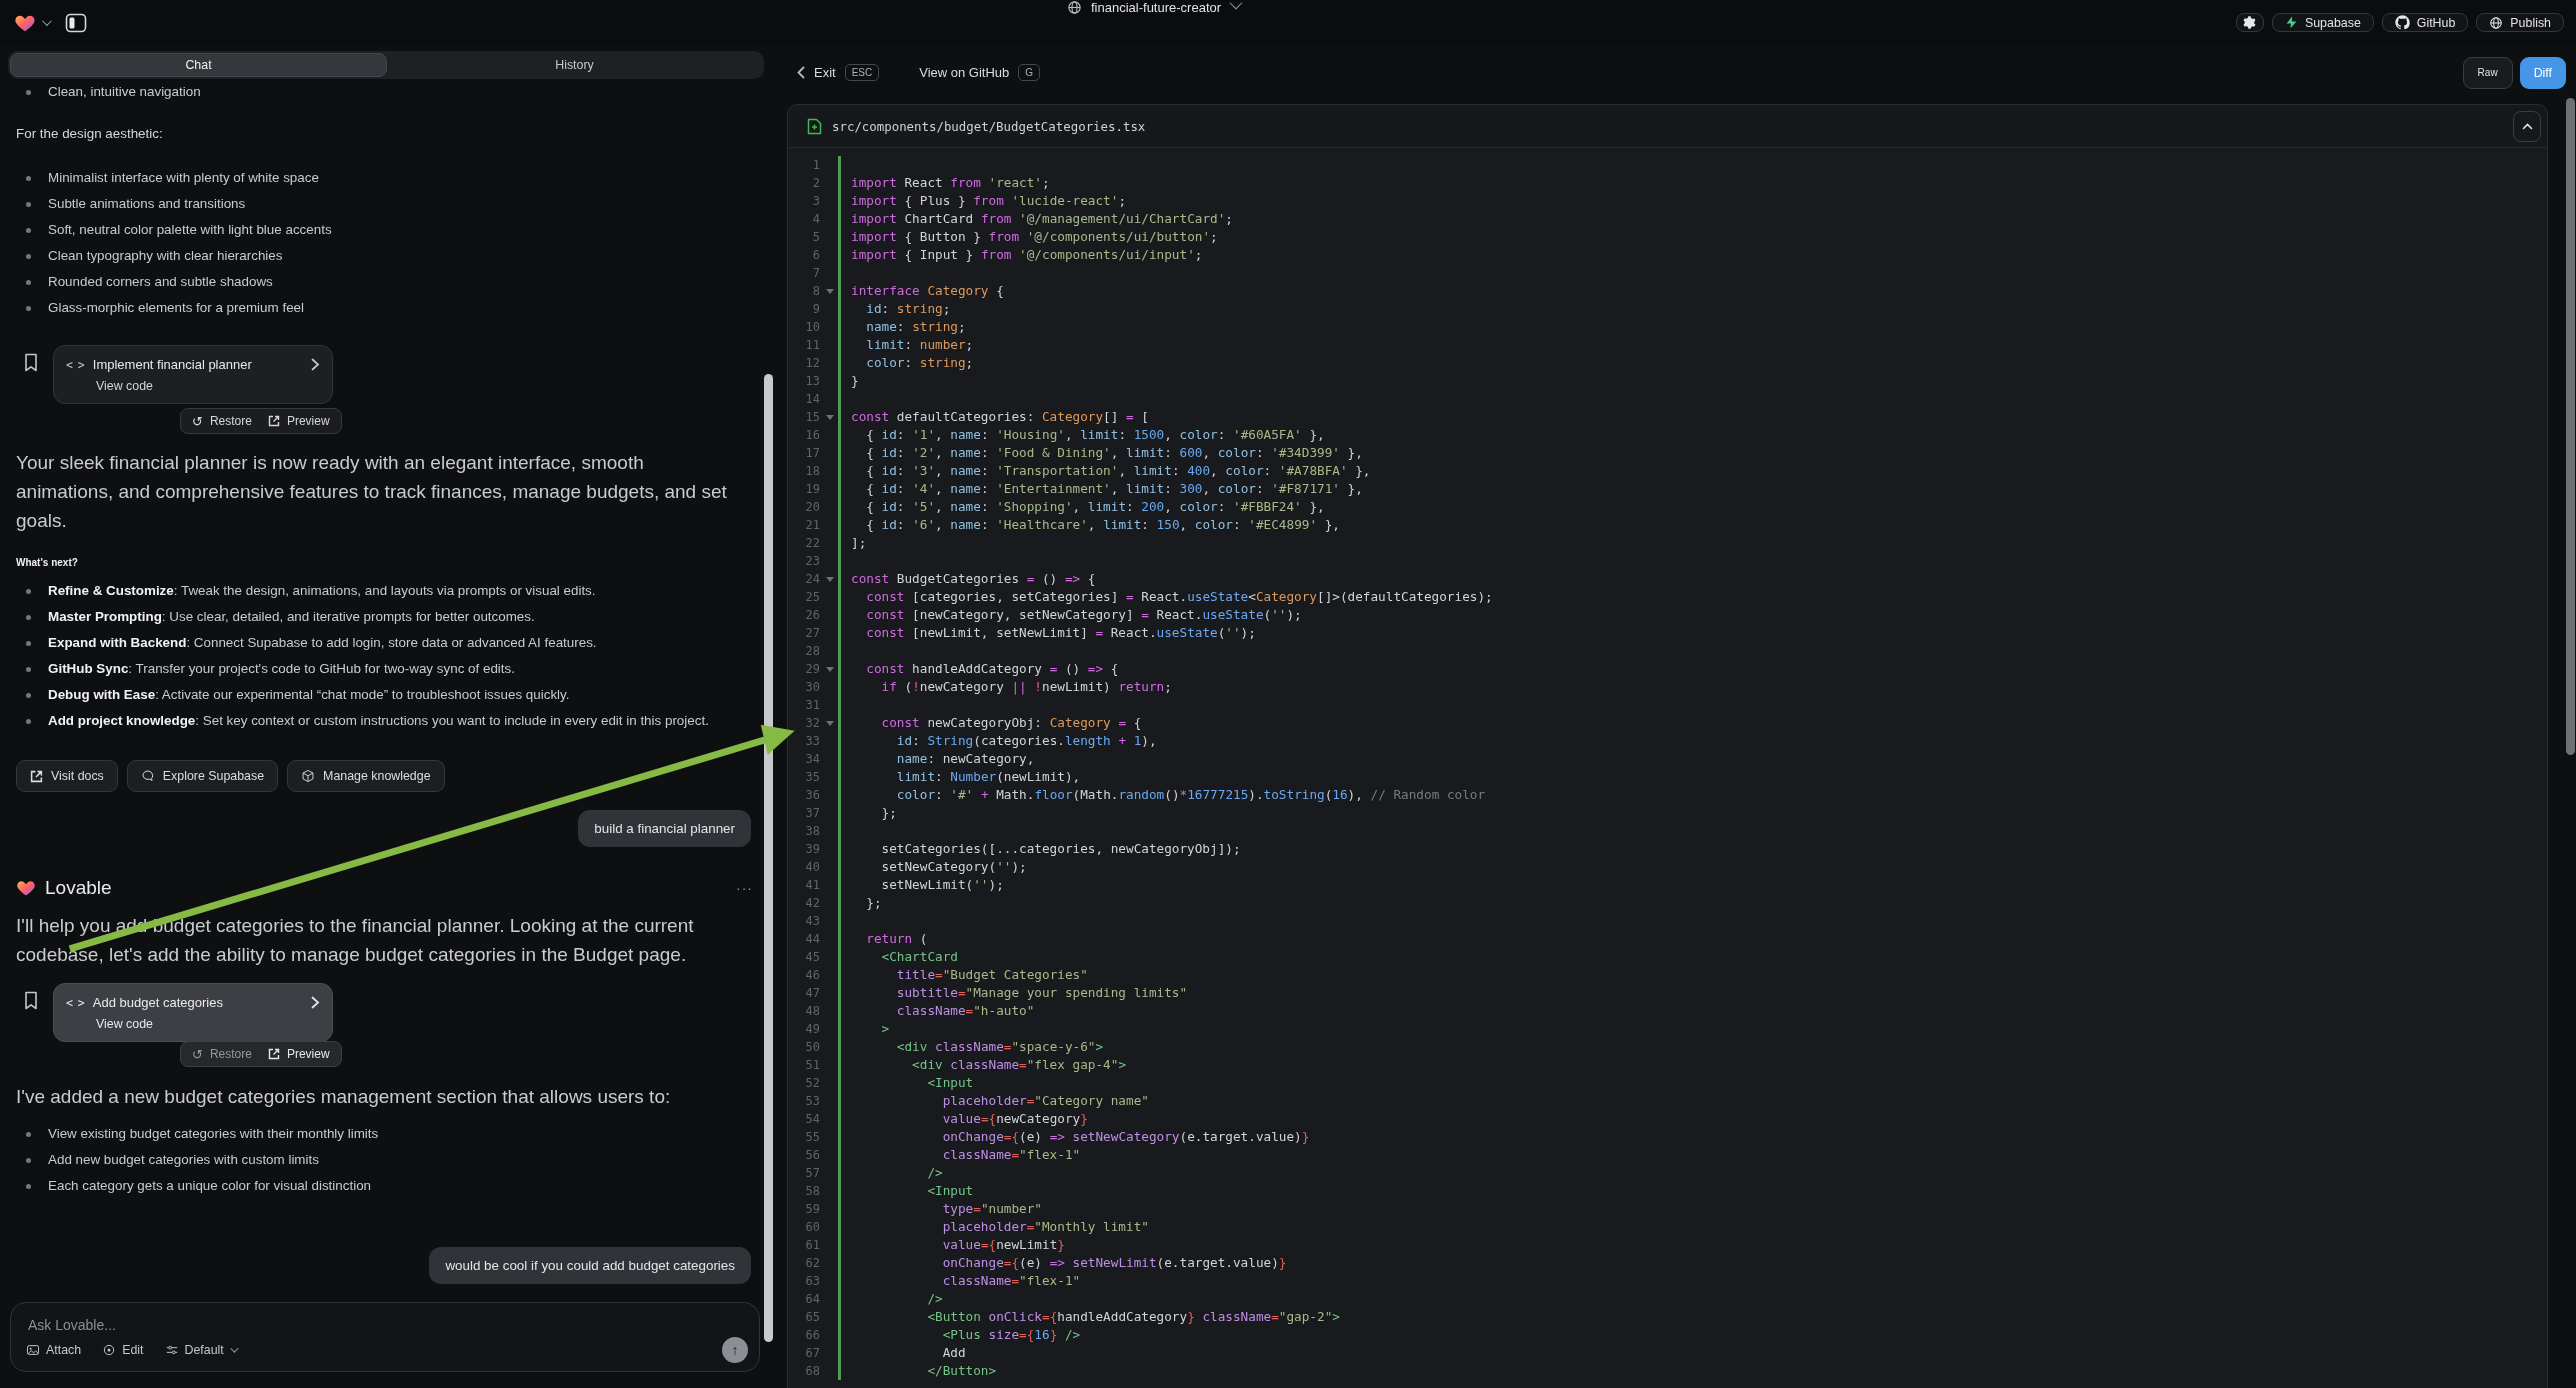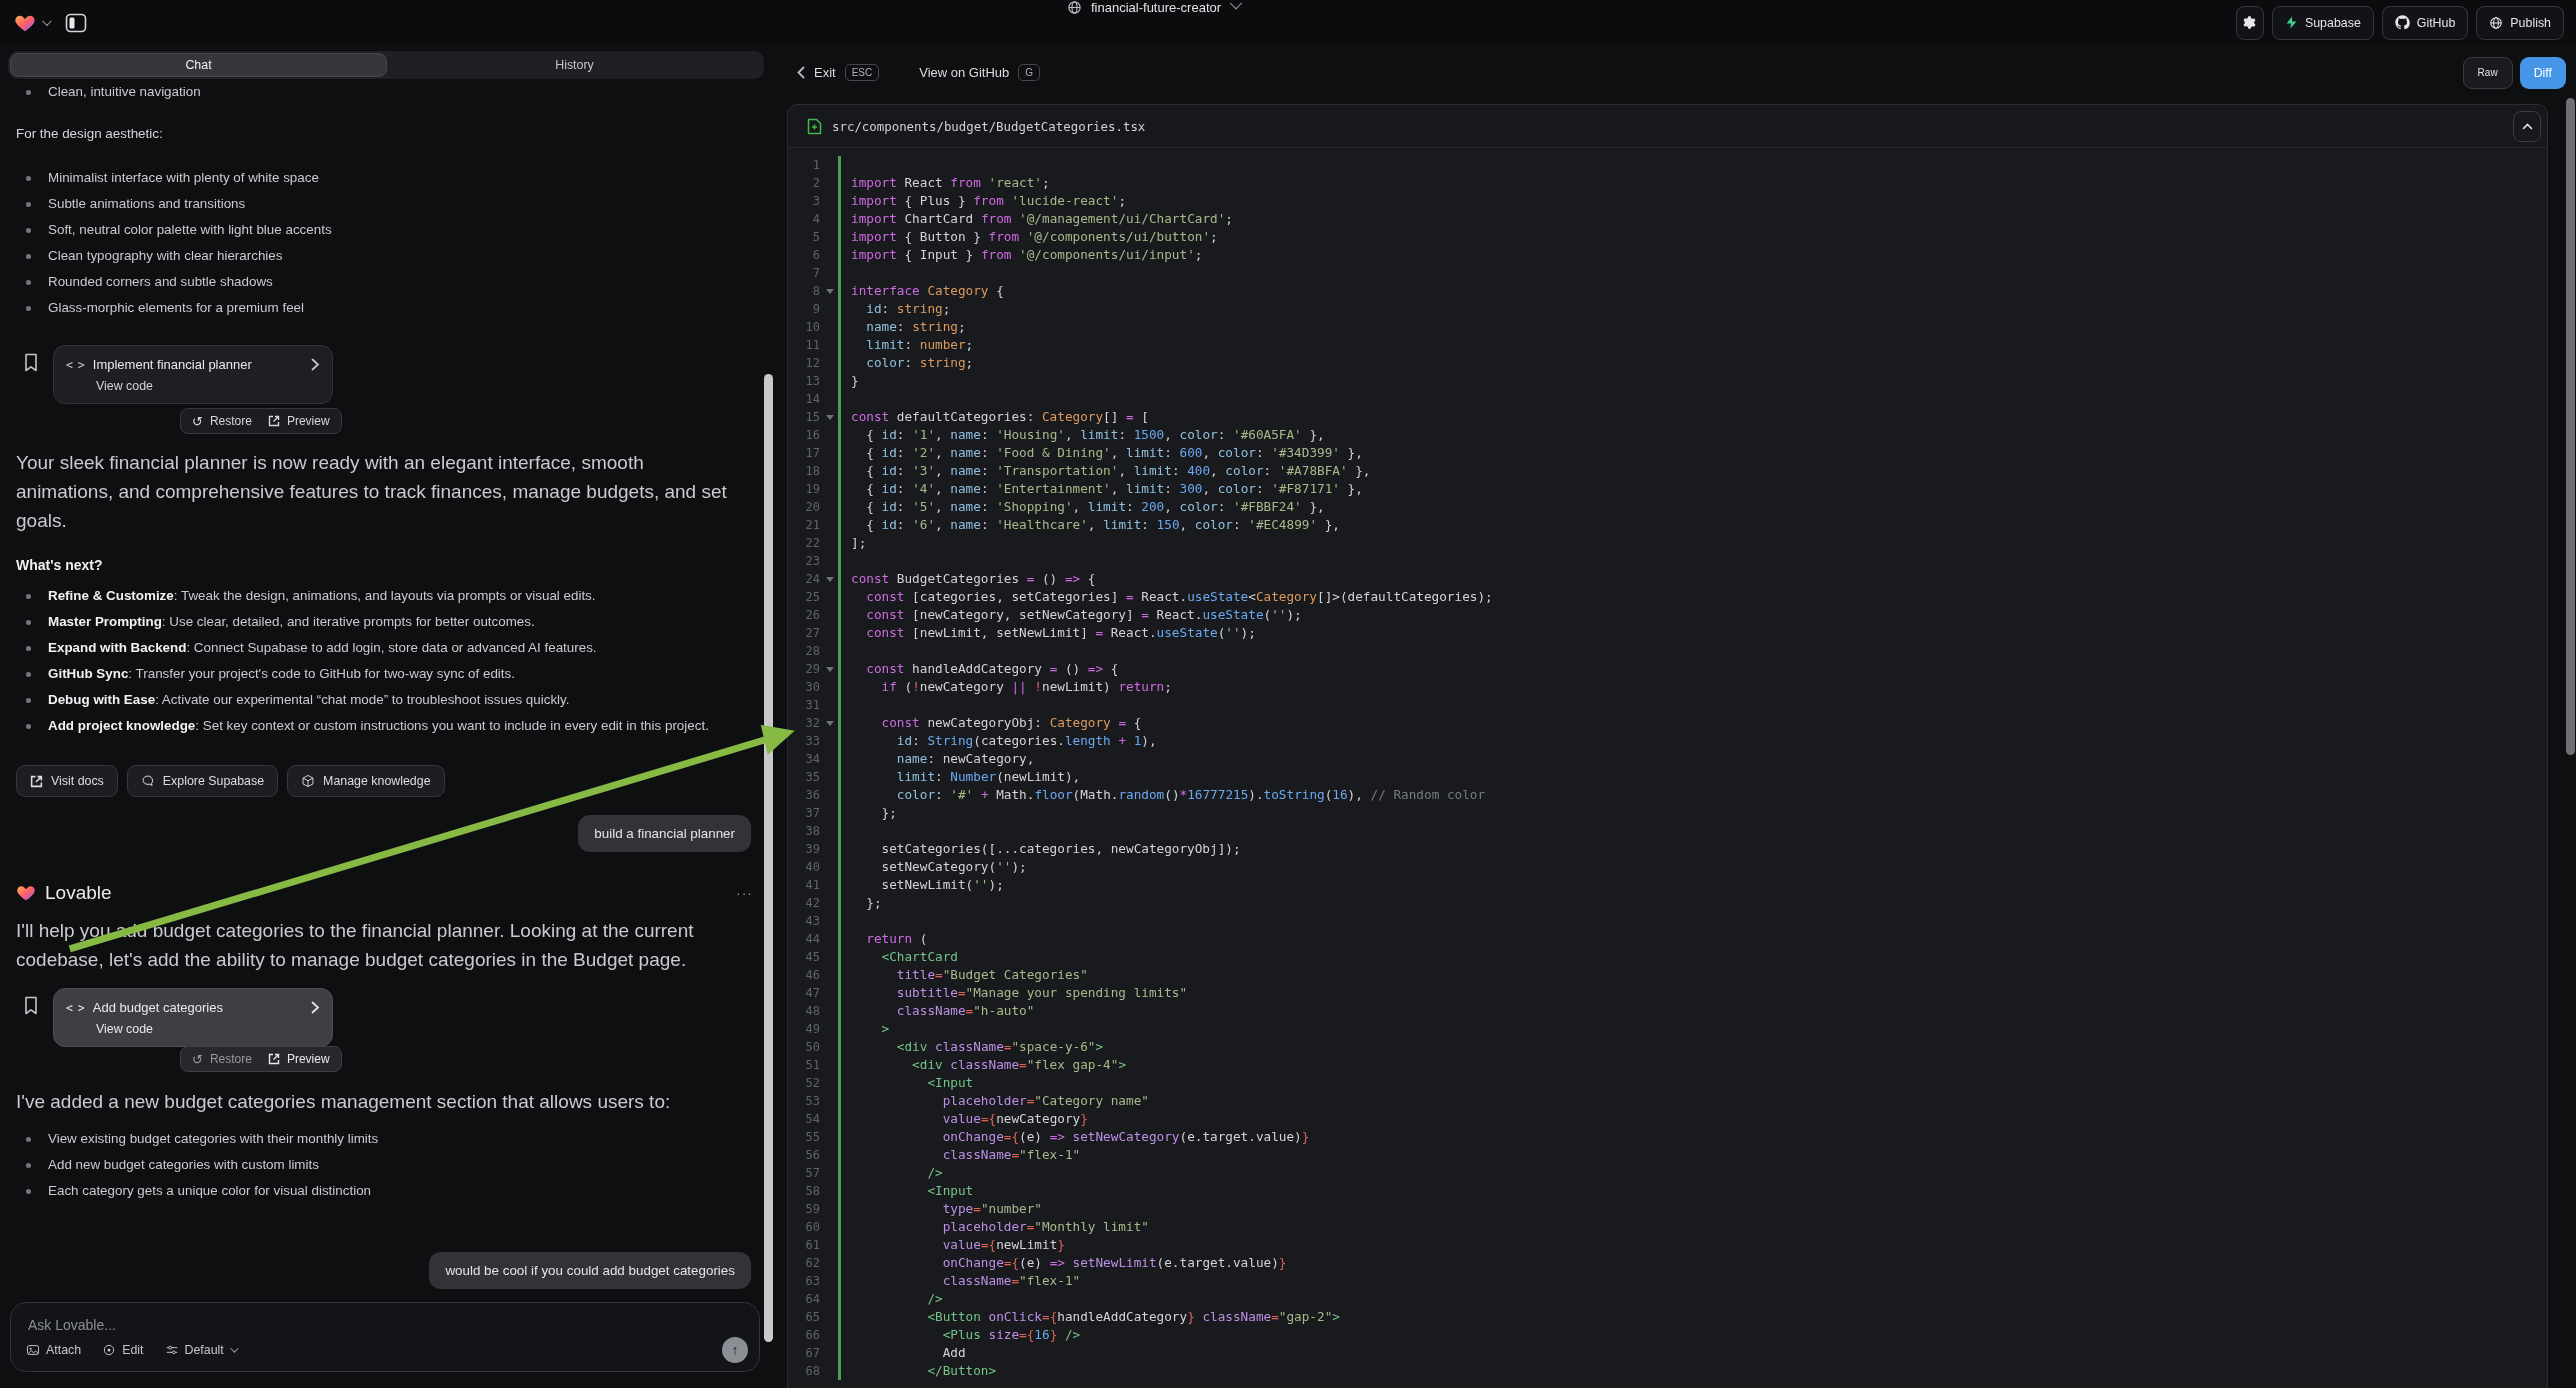--- a/index.html
+++ b/index.html
@@ -5,38 +5,38 @@
   * { margin:0; padding:0; box-sizing:border-box; }
   html,body { background:#000; }
   body { font-family:"Liberation Sans","DejaVu Sans",sans-serif; }
   .root { position:relative; width:2576px; height:1388px; background:#0b0c0e; overflow:hidden; color:#d5d7da; }
 
   
   .topbar { position:absolute; left:0; top:0; right:0; height:45px; background:#0b0c0e; display:flex; align-items:center; }
   .tb-left { display:flex; align-items:center; gap:6px; padding-left:14px; }
   .tb-center { position:absolute; left:1067px; top:0; height:45px; display:flex; align-items:flex-start; gap:9px; }
   .tb-right { position:absolute; right:12px; top:0; height:45px; display:flex; align-items:center; gap:8px; }
-  .tbbtn { height:34px; padding:0 12px; border:1px solid #36373c; border-radius:8px; background:#121316; color:#e4e5e8; font-size:12.4px; display:inline-flex; align-items:center; gap:7px; cursor:pointer; }
+  .tbbtn { height:19px; padding:0 12px; border:1px solid #36373c; border-radius:8px; background:#121316; color:#e4e5e8; font-size:12.4px; display:inline-flex; align-items:center; gap:7px; cursor:pointer; }
   .tbbtn.sq { width:28px; padding:0; justify-content:center; }
   .projname { font-size:13px; color:#e2e3e6; }
   .chev { width:9px; height:9px; border-right:1.6px solid #9a9da2; border-bottom:1.6px solid #9a9da2; transform:rotate(45deg) translateY(-2px); display:inline-block; }
 
   
   .chat-panel { position:absolute; left:0; top:45px; width:777px; bottom:0; background:#0e0f11; }
   .tabbar { position:absolute; left:8px; right:13px; top:6px; height:28px; background:#1f2023; border-radius:10px; display:flex; padding:2px; }
   .tab { flex:1; display:flex; align-items:center; justify-content:center; font-size:12.4px; color:#c5c7cb; border-radius:8px; cursor:pointer; }
   .tab.active { background:#36373c; border:1px solid #46474d; color:#eef0f2; }
   .chat-scroll { position:absolute; left:0; right:0; top:35px; bottom:98px; padding:0 16px; overflow:hidden; }
 
   .bli { display:flex; gap:17px; line-height:26px; font-size:13.4px; color:#c9cbcf; padding-left:10px; }
   .bli .dot { width:5px; height:5px; border-radius:50%; background:#75797f; margin-top:11px; flex:none; }
   .bullets-tight .bli { line-height:20px; } .bullets-tight .dot{ margin-top:8px; }
   .para { font-size:19px; line-height:29px; color:#c9cbcf; max-width:722px; }
   .h-reg { font-size:13.4px; color:#d5d7da; }
-  .h-bold { font-size:14px; font-weight:bold; color:#f0f1f3; }
+  .h-bold { font-size:10px; font-weight:bold; color:#f0f1f3; }
   .lbl-b { font-weight:bold; color:#f1f2f4; }
 
   .cardwrap { display:flex; margin-left:7px; position:relative; }
   .bmk { flex:none; margin-top:8px; }
   .vcard { width:280px; margin-left:14px; border-radius:12px; padding:11px 12px 10px 12px; position:relative; cursor:pointer; }
   .vcard.dark { background:#1e1f23; border:1px solid #333438; }
   .vcard.lit  { background:#3e3f44; border:1px solid #4e4f55; }
   .vc-row1 { display:flex; align-items:center; gap:9px; font-size:13px; color:#e9eaec; }
   .vc-chip { font-family:"DejaVu Sans Mono",monospace; font-size:11.5px; color:#c2c4c8; letter-spacing:-1px; }
   .vc-arrow { margin-left:auto; }

